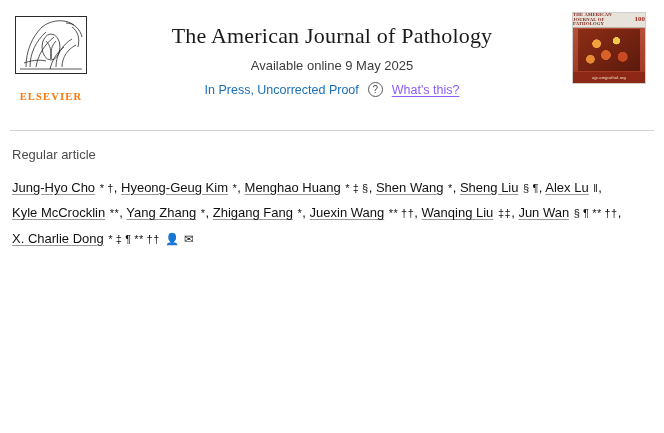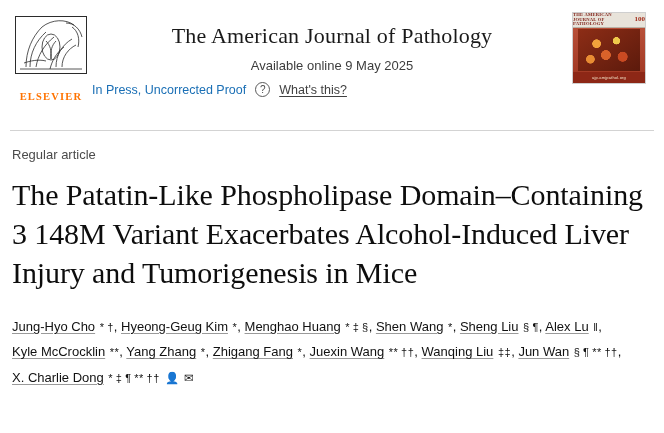--- a/index.html
+++ b/index.html
@@ -70,37 +70,37 @@
   }
   .avail-online {
     margin-top: 10px;
     font-size: 13px;
     color: #3d3d3d;
   }
   .proof-row {
     margin-top: 9px;
     display: flex;
     align-items: center;
-    justify-content: flex-start;
+    justify-content: center;
     gap: 9px;
     font-size: 12.5px;
   }
   .proof-text { color: #1a6fb5; }
   .qmark {
     width: 15px; height: 15px;
     border: 1px solid #5a5a5a;
     border-radius: 50%;
     color: #4a4a4a;
     font-size: 10px;
     line-height: 13px;
     text-align: center;
     display: inline-block;
   }
   .whats-this {
-    color: #404040;
+    color: #8b5cf6;
     text-decoration: underline;
     text-underline-offset: 2px;
     cursor: pointer;
   }
 
   
   .cover {
     width: 74px;
     flex: 0 0 74px;
     height: 72px;
@@ -254,18 +254,17 @@
       </div>
       <div class="cover-img"></div>
       <div class="cover-bottom">ajp.amjpathol.org</div>
     </div>
   </div>
 
   <div class="divider"></div>
 
   <div class="article">
     <div class="article-type">Regular article</div>
-    <h1 class="article-title">The Patatin-Like Phospholipase Domain–Containing 3 148M Variant Exacerbates Alcohol-Induced Liver Injury and Tumorigenesis in Mice</h1>
 
     <div class="authors" id="author-list"><span class="author"><span class="author-name">Jung-Hyo Cho</span><span class="sup"> * †</span></span><span class="sep">, </span><span class="author"><span class="author-name">Hyeong-Geug Kim</span><span class="sup"> *</span></span><span class="sep">, </span><span class="author"><span class="author-name">Menghao Huang</span><span class="sup"> * ‡ §</span></span><span class="sep">, </span><span class="author"><span class="author-name">Shen Wang</span><span class="sup"> *</span></span><span class="sep">, </span><span class="author"><span class="author-name">Sheng Liu</span><span class="sup"> § ¶</span></span><span class="sep">, </span><span class="author"><span class="author-name">Alex Lu</span><span class="sup"> ‖</span></span><span class="sep">, </span><span class="author"><span class="author-name">Kyle McCrocklin</span><span class="sup"> **</span></span><span class="sep">, </span><span class="author"><span class="author-name">Yang Zhang</span><span class="sup"> *</span></span><span class="sep">, </span><span class="author"><span class="author-name">Zhigang Fang</span><span class="sup"> *</span></span><span class="sep">, </span><span class="author"><span class="author-name">Juexin Wang</span><span class="sup"> ** ††</span></span><span class="sep">, </span><span class="author"><span class="author-name">Wanqing Liu</span><span class="sup"> ‡‡</span></span><span class="sep">, </span><span class="author"><span class="author-name">Jun Wan</span><span class="sup"> § ¶ ** ††</span></span><span class="sep">, </span><span class="author"><span class="author-name">X. Charlie Dong</span><span class="sup"> * ‡ ¶ ** ††</span></span><span class="author-icons"><span>👤</span><span>✉</span></span></div>
   </div>
 
 </div>
 
 </body></html>

